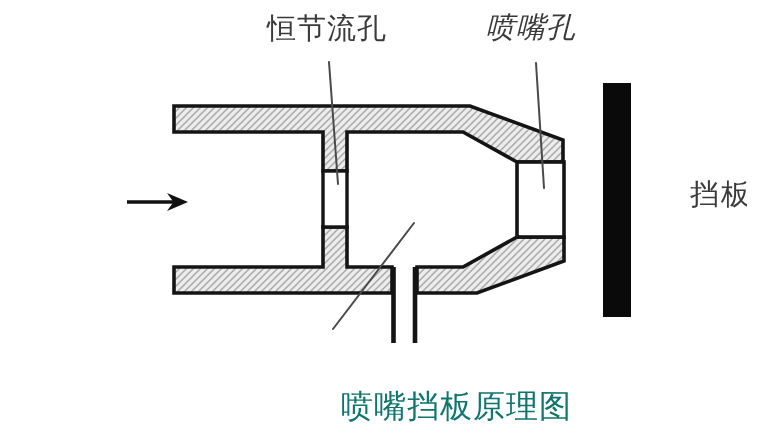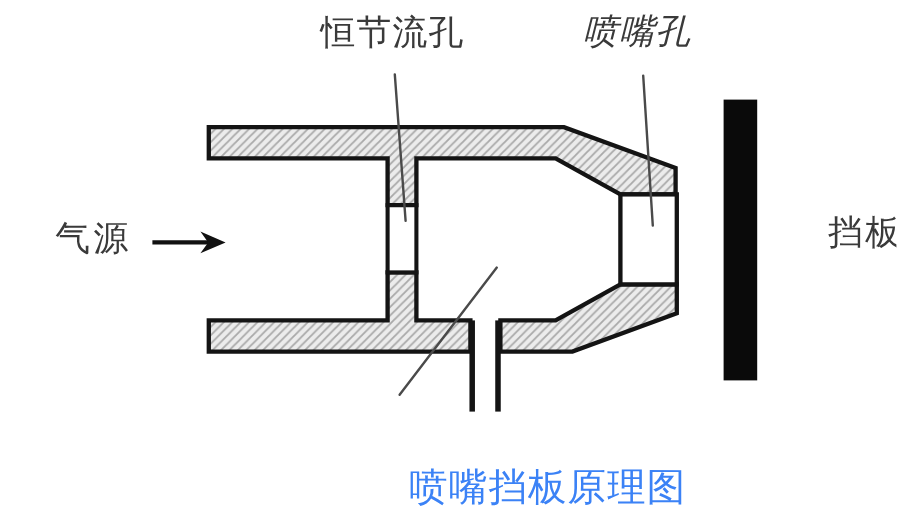--- a/index.html
+++ b/index.html
@@ -23,21 +23,21 @@
   .lbl-fixed-orifice{left:267px;top:13px;}
   .lbl-nozzle-hole{left:486px;top:12px;font-style:italic;}
   .lbl-air-supply{left:46px;top:184px;letter-spacing:3px;}
   .lbl-flapper{left:690px;top:179px;letter-spacing:2px;text-align:center;}
   .lbl-back-pressure{left:274px;top:335px;}
   .caption{
     position:absolute;
     left:341px;top:385px;
     font-family:"Liberation Serif","DejaVu Serif",serif;
     font-size:32px;
-    color:#3b82f6;
+    color:#0f766e;
     letter-spacing:1px;
     white-space:nowrap;
   }
 </style>
 </head>
 <body>
 
 <div class="stage">
 
   <svg width="767" height="436" viewBox="0 0 767 436">
@@ -68,20 +68,19 @@
 
     <path d="M 329,62 L 338,184" stroke="#4a4a4a" stroke-width="2" stroke-linecap="round" fill="none"></path>
     <path d="M 536,63 L 544,188" stroke="#4a4a4a" stroke-width="2" stroke-linecap="round" fill="none"></path>
     <path d="M 333,329 L 414,223" stroke="#4a4a4a" stroke-width="2" stroke-linecap="round" fill="none"></path>
   </svg>
 
   <div class="lbl lbl-fixed-orifice">恒节流孔</div>
 
   <div class="lbl lbl-nozzle-hole">喷嘴孔</div>
 
-  <div class="lbl lbl-air-supply">气源</div>
 
   <div class="lbl lbl-flapper">挡板</div>
 
 
   <div class="caption">喷嘴挡板原理图</div>
 
 </div>
 
 </body></html>

